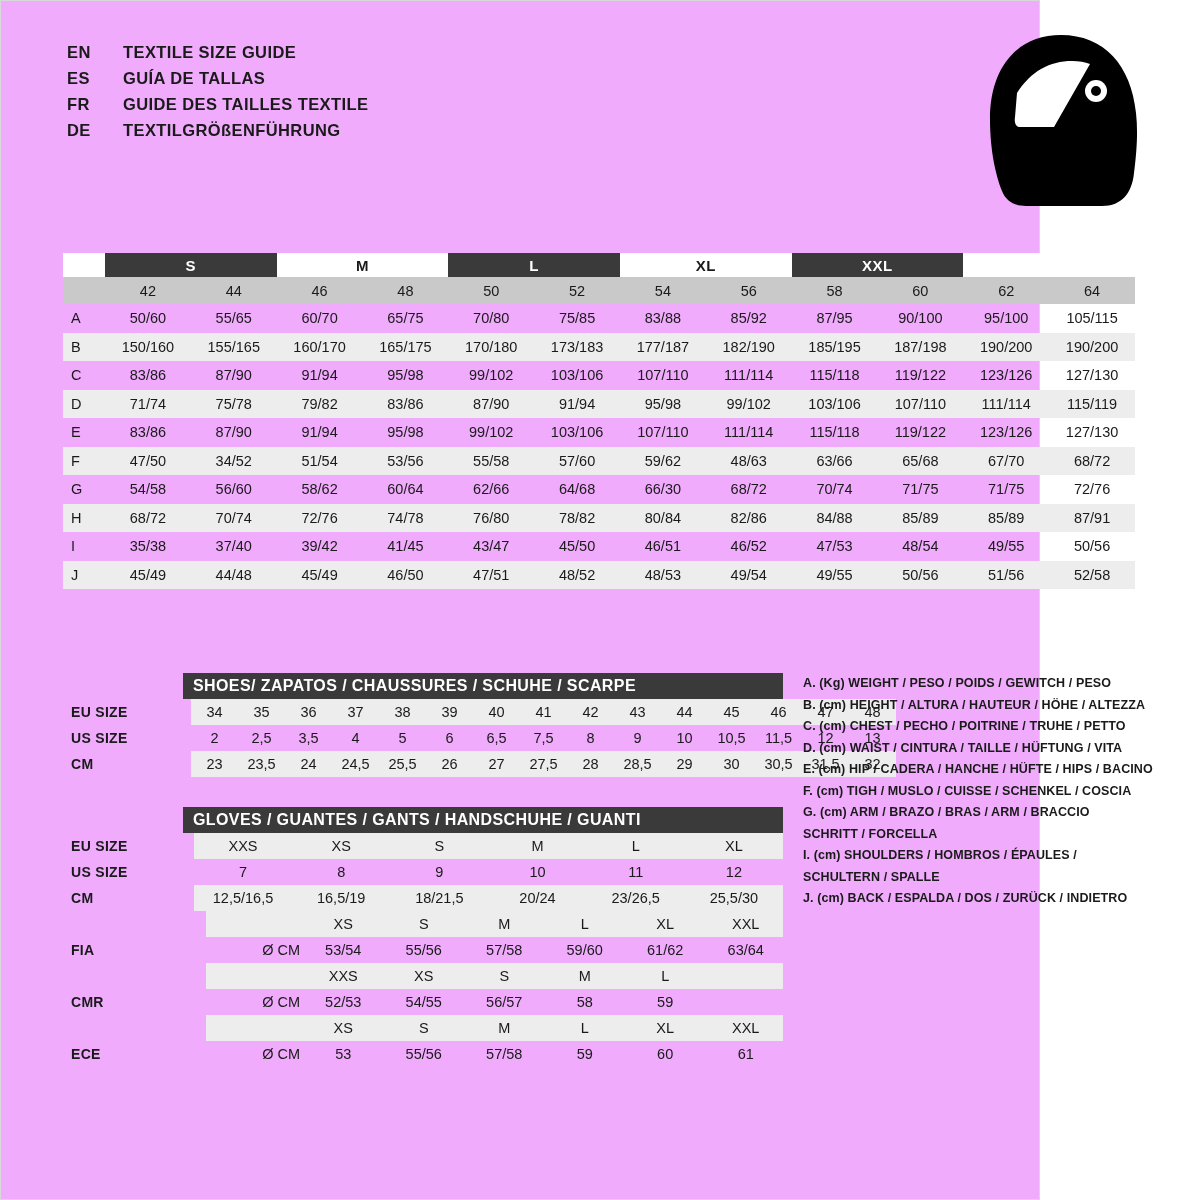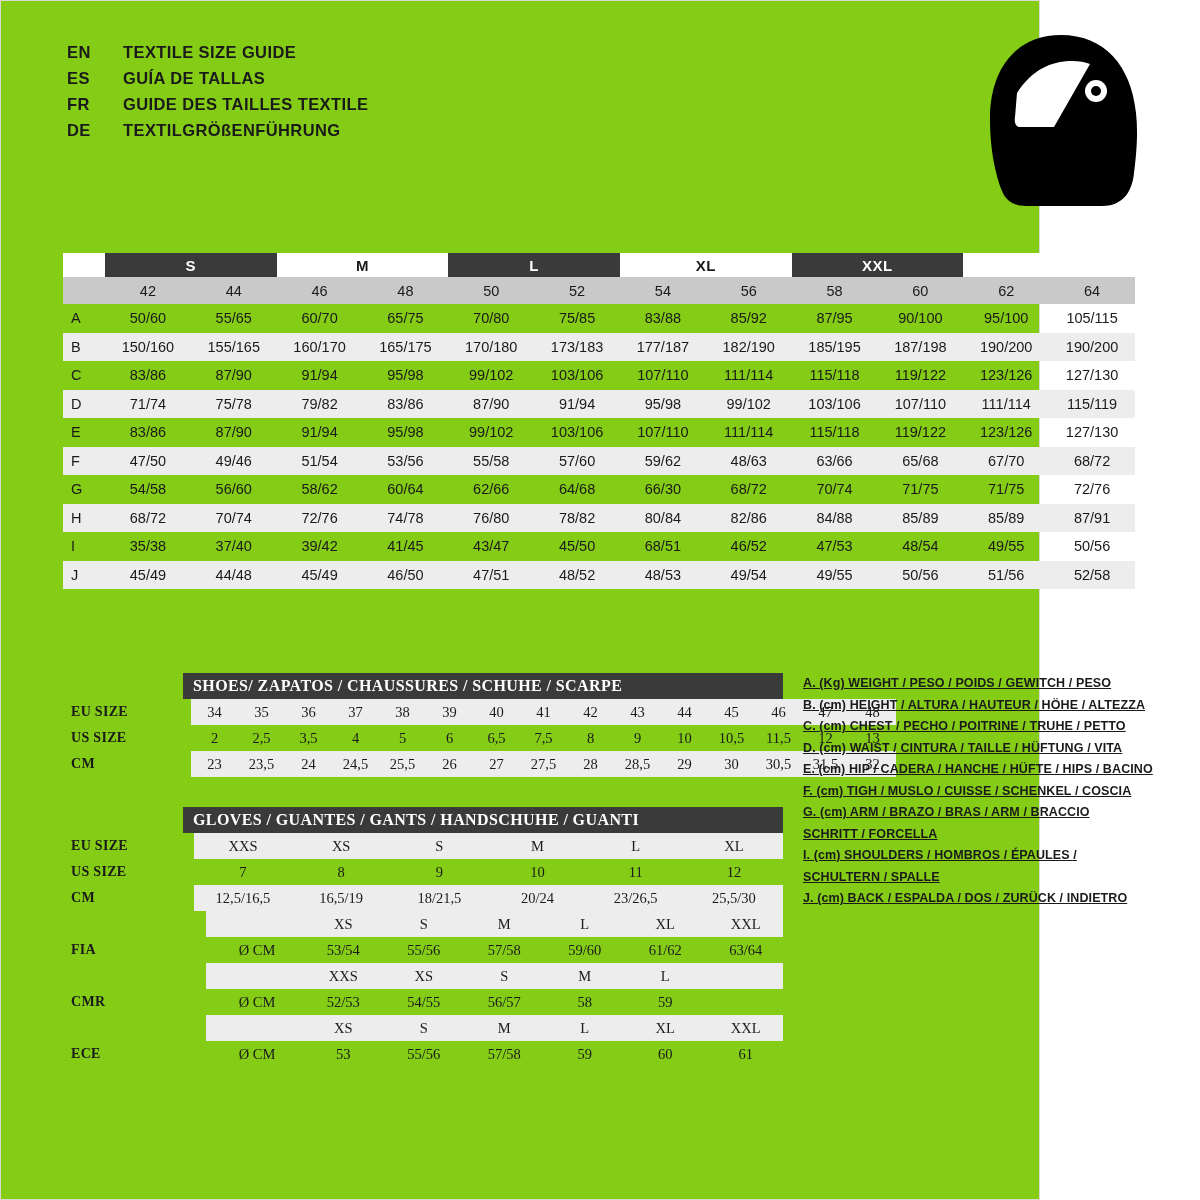--- a/index.html
+++ b/index.html
@@ -15,21 +15,21 @@
     position: relative;
     overflow: hidden;
   }
   .page {
     position: absolute;
     left: 0; top: 0;
     width: 1040px;
     height: 1200px;
     border: 1px solid #d8d8d8;
     box-sizing: border-box;
-    background: #84cc16;
+    background: #f0abfc;
   }
 
   
   .title-block {
     position: absolute;
     left: 66px;
     top: 38px;
     width: 620px;
   }
   .title-row {
@@ -105,21 +105,20 @@
     font-weight: normal;
     width: 34px;
   }
 
   
   .sub-wrap {
     position: absolute;
     left: 62px;
     top: 672px;
     width: 720px;
-    font-family: Liberation Serif, serif;
   }
   .sub-head {
     background: #3a3a3a;
     color: #fff;
     font-weight: bold;
     font-size: 16px;
     letter-spacing: 0.4px;
     height: 26px;
     line-height: 26px;
     padding-left: 10px;
@@ -152,35 +151,35 @@
   }
   table.sub tr.shade td.rowlabel {
     background: transparent;
   }
   table.sub td.c {
     text-align: center;
   }
 
   .shoes-tbl td.c { width: 47px; }
   .gloves-tbl td.c { width: 96px; }
-  .helmet-tbl td.dcm { width: 76px; text-align: center; padding-left: 8px;}
+  .helmet-tbl td.dcm { width: 76px; text-align: right; padding-left: 8px;}
   .helmet-tbl td.c { width: 66px; text-align: left; padding-left: 6px; }
 
   
   .legend {
     position: absolute;
     left: 802px;
     top: 672px;
     width: 340px;
     font-size: 12.5px;
     line-height: 21.5px;
     font-weight: bold;
     letter-spacing: 0.1px;
   }
-  .legend div { white-space: nowrap; text-decoration: underline; }
+  .legend div { white-space: nowrap; }
 </style>
 </head>
 <body>
 
 <div class="page">
 
   <div class="title-block">
     <div class="title-row">
       <span class="title-lang">EN</span>
       <span class="title-text">TEXTILE SIZE GUIDE</span>
@@ -305,21 +304,21 @@
           <td>107/110</td>
           <td>111/114</td>
           <td>115/118</td>
           <td>119/122</td>
           <td>123/126</td>
           <td>127/130</td>
         </tr>
         <tr class="datarow alt">
           <td class="lbl">F</td>
           <td>47/50</td>
-          <td>49/46</td>
+          <td>34/52</td>
           <td>51/54</td>
           <td>53/56</td>
           <td>55/58</td>
           <td>57/60</td>
           <td>59/62</td>
           <td>48/63</td>
           <td>63/66</td>
           <td>65/68</td>
           <td>67/70</td>
           <td>68/72</td>
@@ -355,21 +354,21 @@
           <td>87/91</td>
         </tr>
         <tr class="datarow">
           <td class="lbl">I</td>
           <td>35/38</td>
           <td>37/40</td>
           <td>39/42</td>
           <td>41/45</td>
           <td>43/47</td>
           <td>45/50</td>
-          <td>68/51</td>
+          <td>46/51</td>
           <td>46/52</td>
           <td>47/53</td>
           <td>48/54</td>
           <td>49/55</td>
           <td>50/56</td>
         </tr>
         <tr class="datarow alt">
           <td class="lbl">J</td>
           <td>45/49</td>
           <td>44/48</td>

